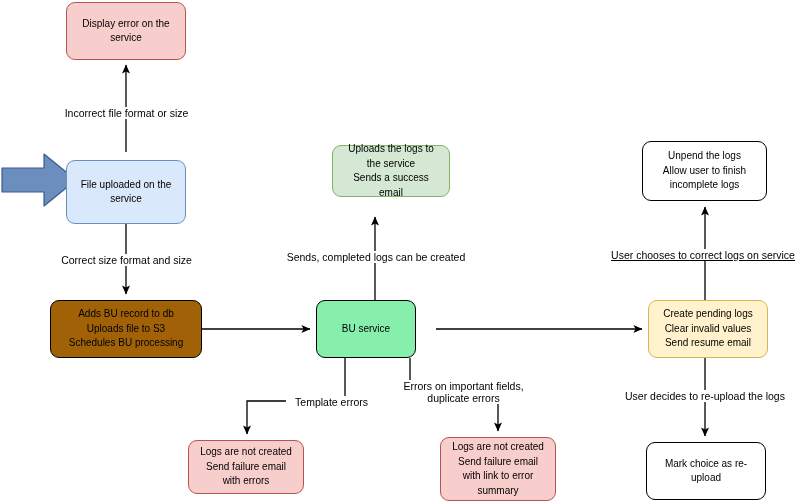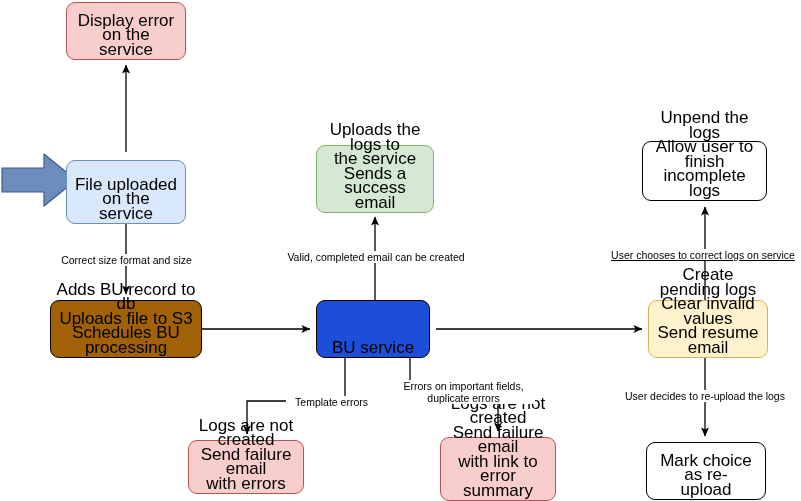--- a/index.html
+++ b/index.html
@@ -21,24 +21,24 @@
     top: 0;
     width: 801px;
     height: 501px;
   }
   .node {
     position: absolute;
     box-sizing: border-box;
     border: 1px solid #000000;
     border-radius: 9px;
     display: flex;
-    align-items: flex-end;
+    align-items: center;
     justify-content: center;
     text-align: center;
-    font-size: 17px;
+    font-size: 10px;
     line-height: 14.5px;
     color: #000000;
     white-space: pre-line;
     padding: 2px 4px;
   }
   .edge-label {
     position: absolute;
     font-size: 10.5px;
     line-height: 12px;
     color: #000000;
@@ -111,25 +111,25 @@
     <span>File uploaded on the
 service</span>
   </div>
 
   <div class="node" style="left:50px; top:300px; width:152px; height:58px; background:#a16207; border-color:#000000;">
     <span>Adds BU record to db
 Uploads file to S3
 Schedules BU processing</span>
   </div>
 
-  <div class="node" style="left:316px; top:300px; width:114px; height:58px; background:#1d4ed8; border-color:#000000;">
+  <div class="node" style="left:316px; top:300px; width:100px; height:58px; background:#86efac; border-color:#000000;">
     <span>BU service</span>
   </div>
 
-  <div class="node" style="left:316px; top:145px; width:118px; height:68px; background:#d5e8d4; border-color:#82b366;">
+  <div class="node" style="left:332px; top:145px; width:118px; height:52px; background:#d5e8d4; border-color:#82b366;">
     <span>Uploads the logs to
 the service
 Sends a success
 email</span>
   </div>
 
   <div class="node" style="left:188px; top:440px; width:116px; height:54px; background:#f8cecc; border-color:#b85450;">
     <span>Logs are not created
 Send failure email
 with errors</span>
@@ -152,24 +152,25 @@
     <span>Mark choice as re-
 upload</span>
   </div>
 
   <div class="node" style="left:642px; top:141px; width:125px; height:60px; background:#ffffff; border-color:#000000;">
     <span>Unpend the logs
 Allow user to finish
 incomplete logs</span>
   </div>
 
+  <div class="edge-label" style="left:54px; top:107px; width:145px;">Incorrect file format or size</div>
 
   <div class="edge-label" style="left:54px; top:254px; width:145px;">Correct size format and size</div>
 
-  <div class="edge-label" style="left:281px; top:251px; width:190px;">Valid, completed email can be created</div>
+  <div class="edge-label" style="left:281px; top:251px; width:190px;">Sends, completed logs can be created</div>
 
 
   <div class="edge-label" style="left:286px; top:396px; width:84px;text-align:right;">Template errors</div>
 
   <div class="edge-label" style="left:392px; top:380px; width:143px;">Errors on important fields,
 duplicate errors</div>
 
   <div class="edge-label" style="left:605px; top:249px; width:196px;text-decoration:underline;">User chooses to correct logs on service</div>
 
   <div class="edge-label" style="left:619px; top:390px; width:172px;">User decides to re-upload the logs</div>

